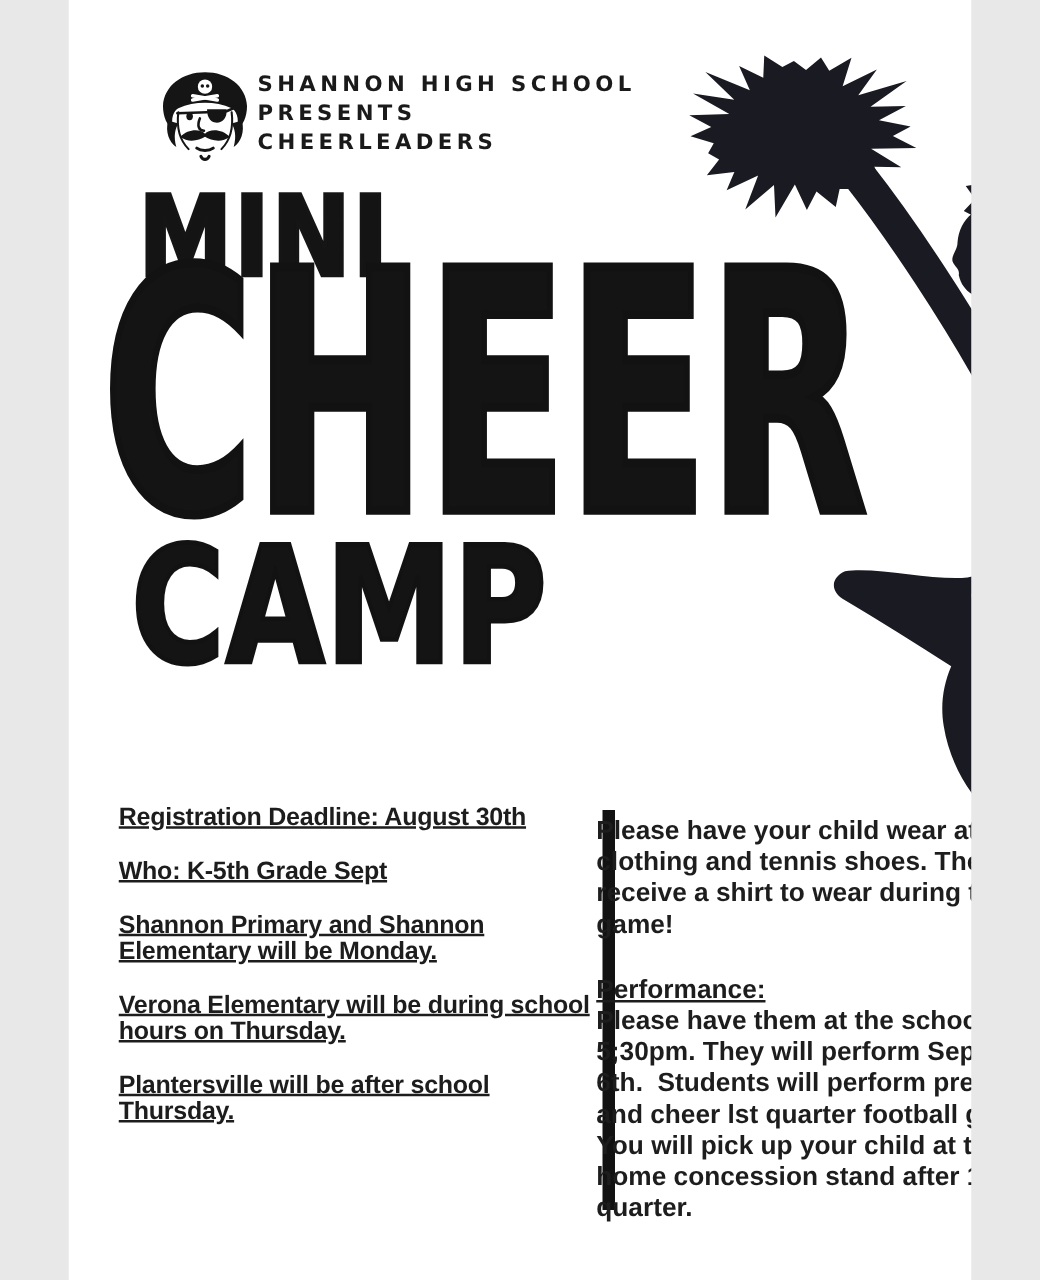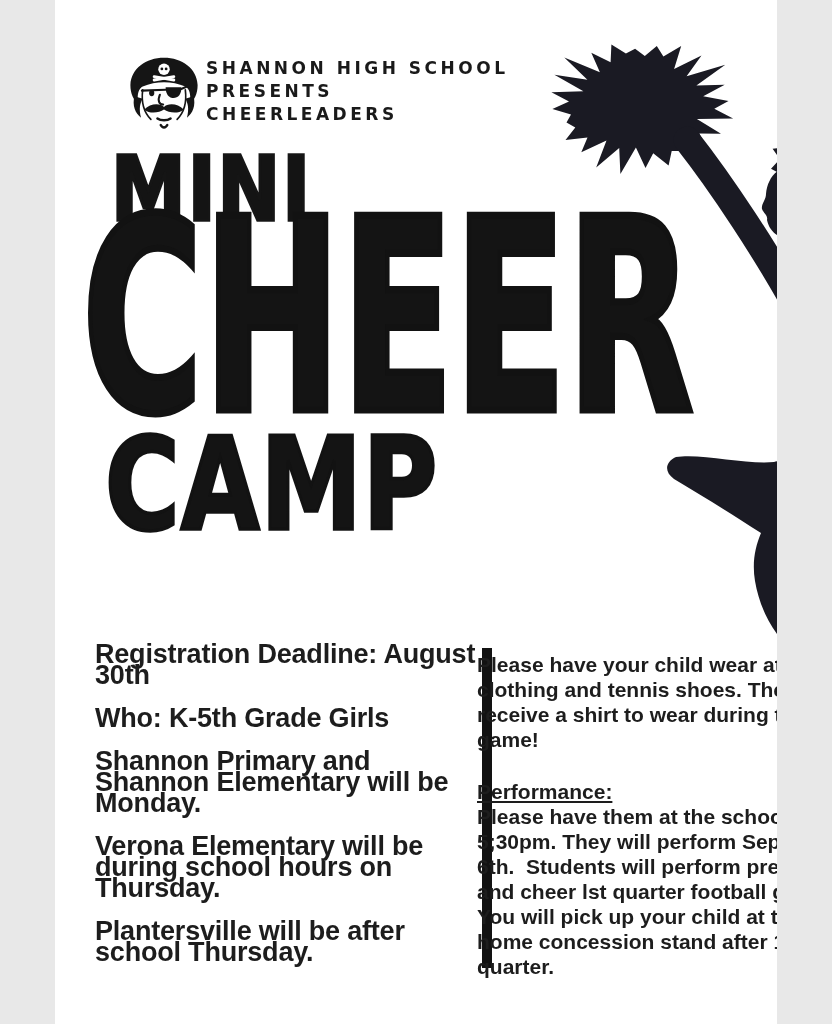--- a/index.html
+++ b/index.html
@@ -40,22 +40,22 @@
     transform:scale(0.97,1.23);
     -webkit-text-stroke:3px #121212;
   }
   
   #silhouette{position:absolute; left:0; top:0; width:832px; height:1024px; z-index:1;}
   
   #details-left{
     position:absolute; left:40px; top:644px; width:392px; z-index:2;
   }
   #details-left p{
-    margin:0 0 22px 0; font-weight:bold; font-size:27px; line-height:21px;
-    letter-spacing:-0.2px; color:var(--ink);
+    margin:0 0 22px 0; font-weight:bold; font-size:20px; line-height:21px;
+    letter-spacing:-0.2px; color:var(--ink);text-decoration:underline;
   }
   #divider{
     position:absolute; left:427px; top:648px; width:10px; height:320px;
     background:var(--div); z-index:2;
   }
   #info-right{
     position:absolute; left:422px; top:652px; width:378px; z-index:2;
   }
   #info-right p{
     margin:0 0 27px 0; font-weight:bold; font-size:21px; line-height:25px;
@@ -158,21 +158,21 @@
     <g fill="#ffffff">
 
       <path d="M752,198 C786,190 814,197 830,212 C815,222 800,238 790,258 C778,276 770,286 764,290 C757,265 752,230 752,198 Z"></path>
 
       <ellipse cx="729" cy="479" rx="8" ry="5" transform="rotate(40 729 479)"></ellipse>
     </g>
   </svg>
 
   <div id="details-left">
     <p>Registration Deadline: August 30th</p>
-    <p>Who: K-5th Grade Girls</p>
+    <p>Who: K-5th Grade Sept</p>
     <p>Shannon Primary and Shannon Elementary will be Monday.</p>
     <p>Verona Elementary will be during school hours on Thursday.</p>
     <p>Plantersville will be after school Thursday.</p>
   </div>
 
   <div id="divider"></div>
 
   <div id="info-right">
     <p>Please have your child wear athletic clothing and tennis shoes. They will receive a shirt to wear during the game!</p>
     <p class="label">Performance:</p>

